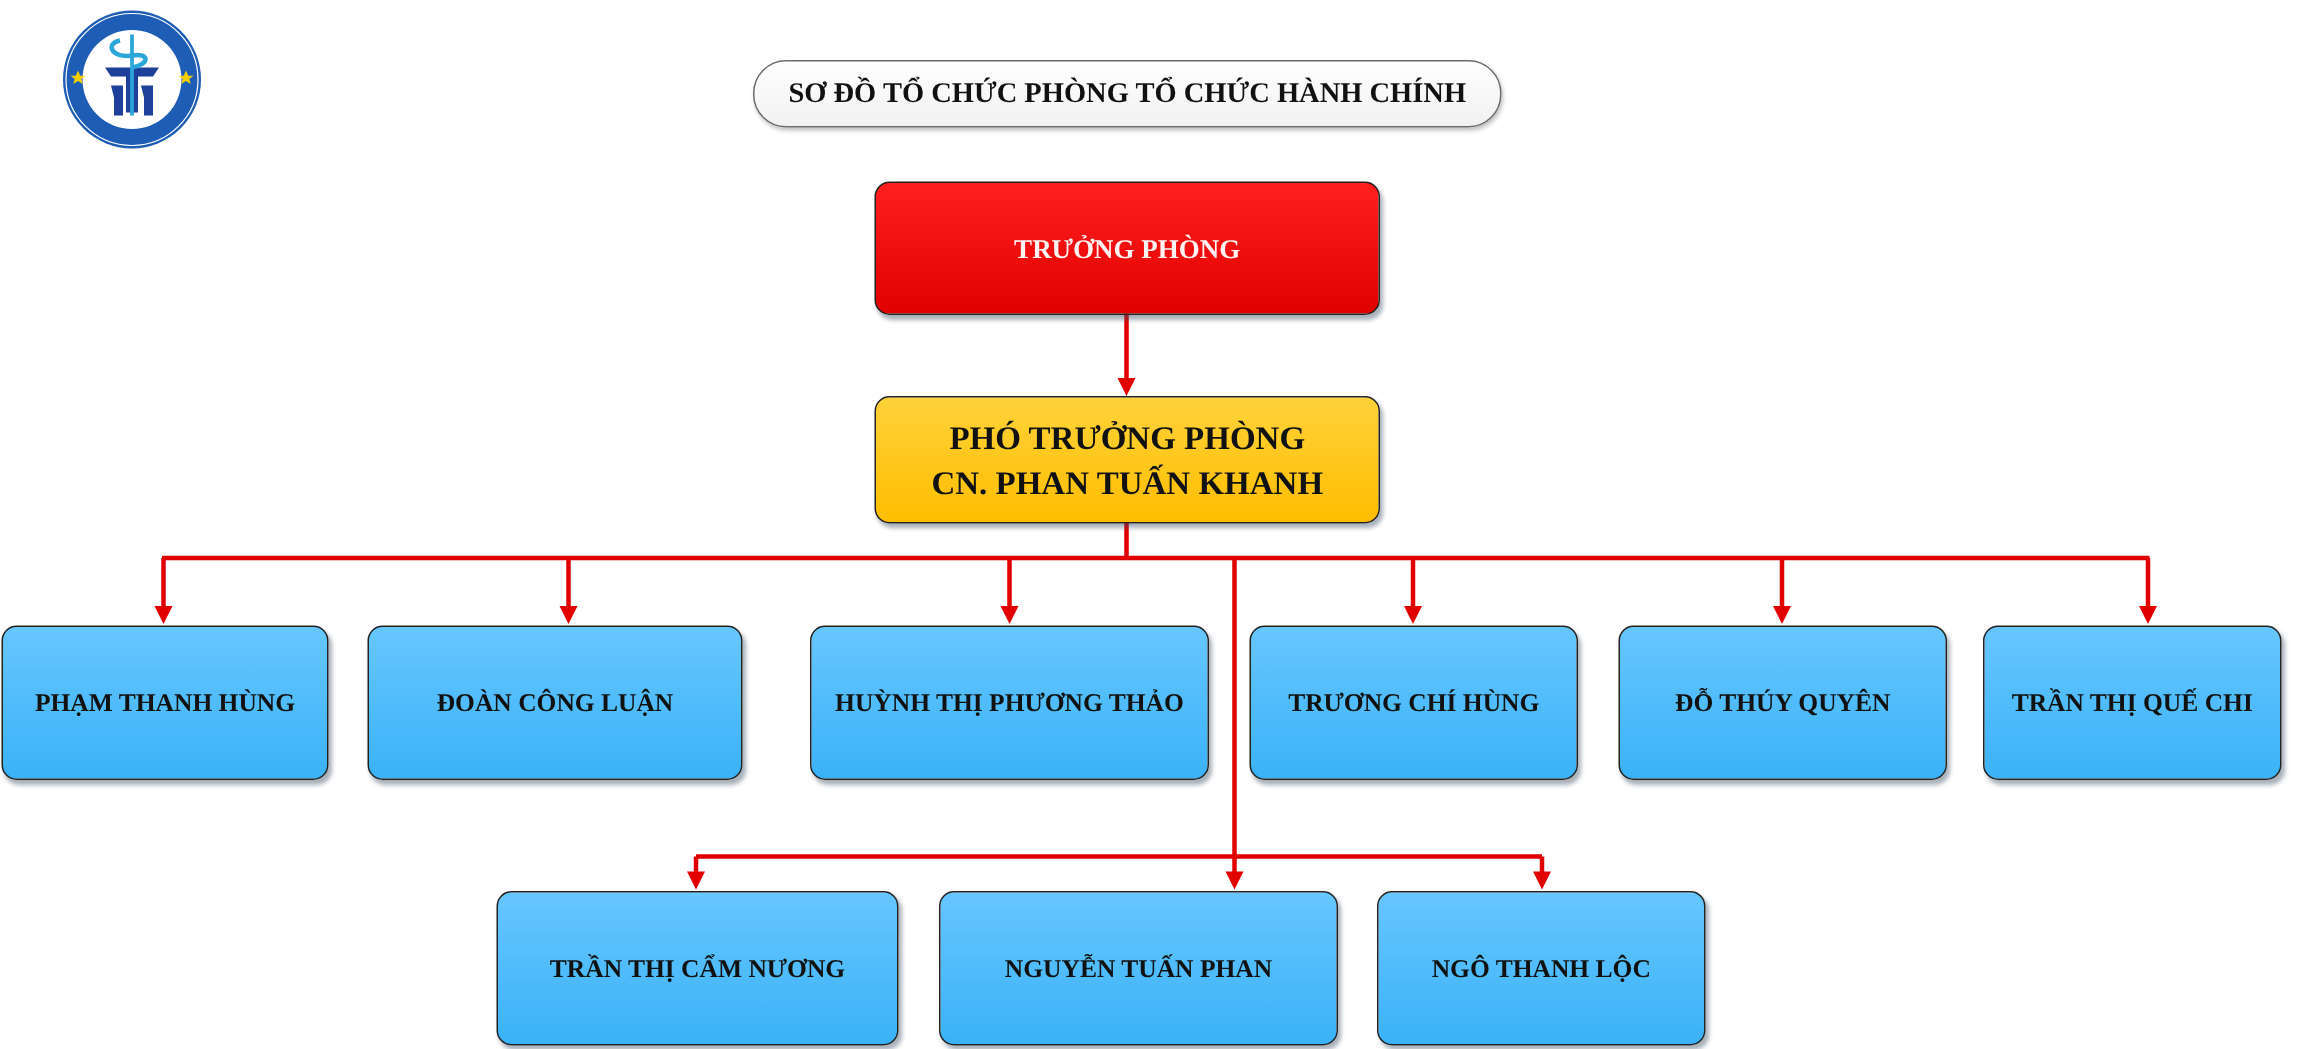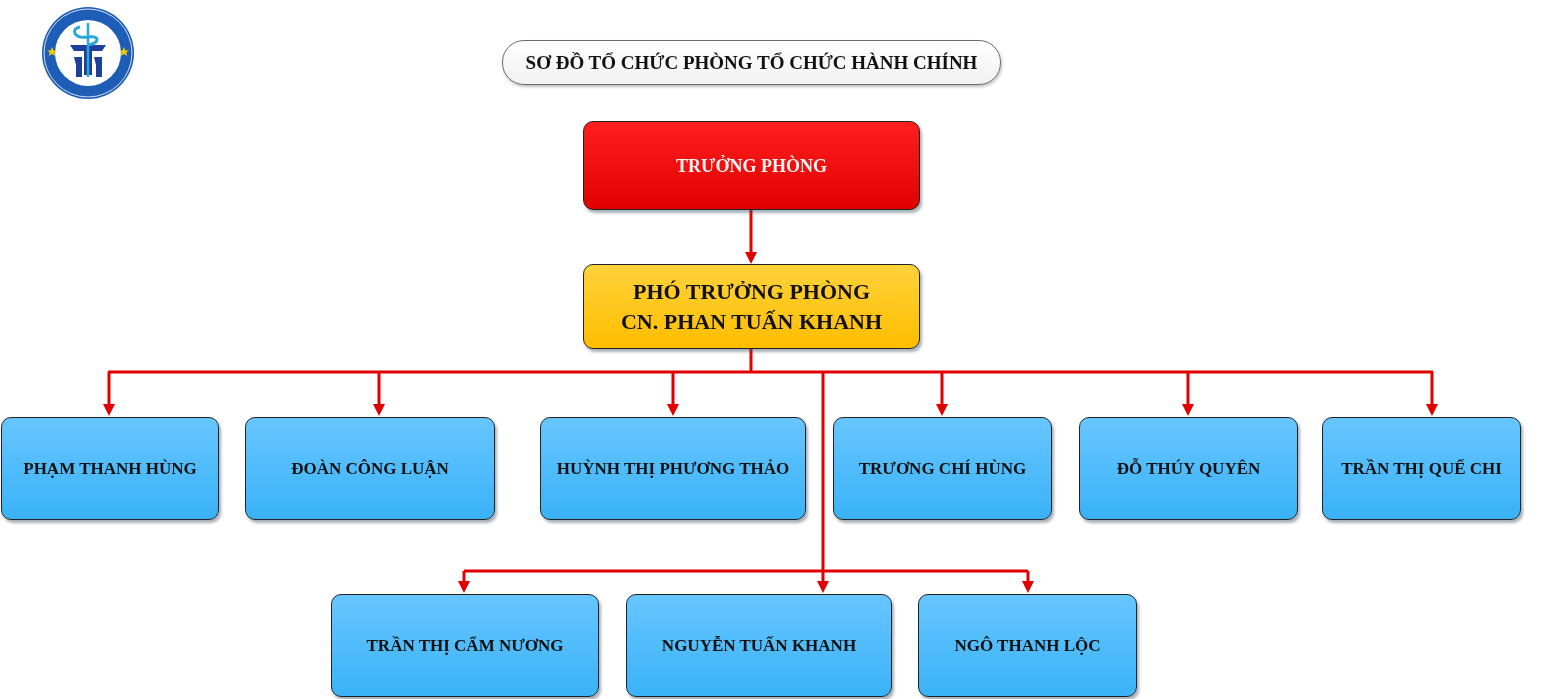--- a/index.html
+++ b/index.html
@@ -109,17 +109,17 @@
   <span>ĐỖ THÚY QUYÊN</span>
 </div>
 <div class="abs node blue" style="left:1322px; top:417px; width:199px; height:103px;">
   <span>TRẦN THỊ QUẾ CHI</span>
 </div>
 
 <div class="abs node blue" style="left:331px; top:594px; width:268px; height:103px;">
   <span>TRẦN THỊ CẨM NƯƠNG</span>
 </div>
 <div class="abs node blue" style="left:626px; top:594px; width:266px; height:103px;">
-  <span>NGUYỄN TUẤN KHANH</span>
+  <span>NGUYỄN TUẤN PHAN</span>
 </div>
 <div class="abs node blue" style="left:918px; top:594px; width:219px; height:103px;">
   <span>NGÔ THANH LỘC</span>
 </div>
 
 </body></html>

